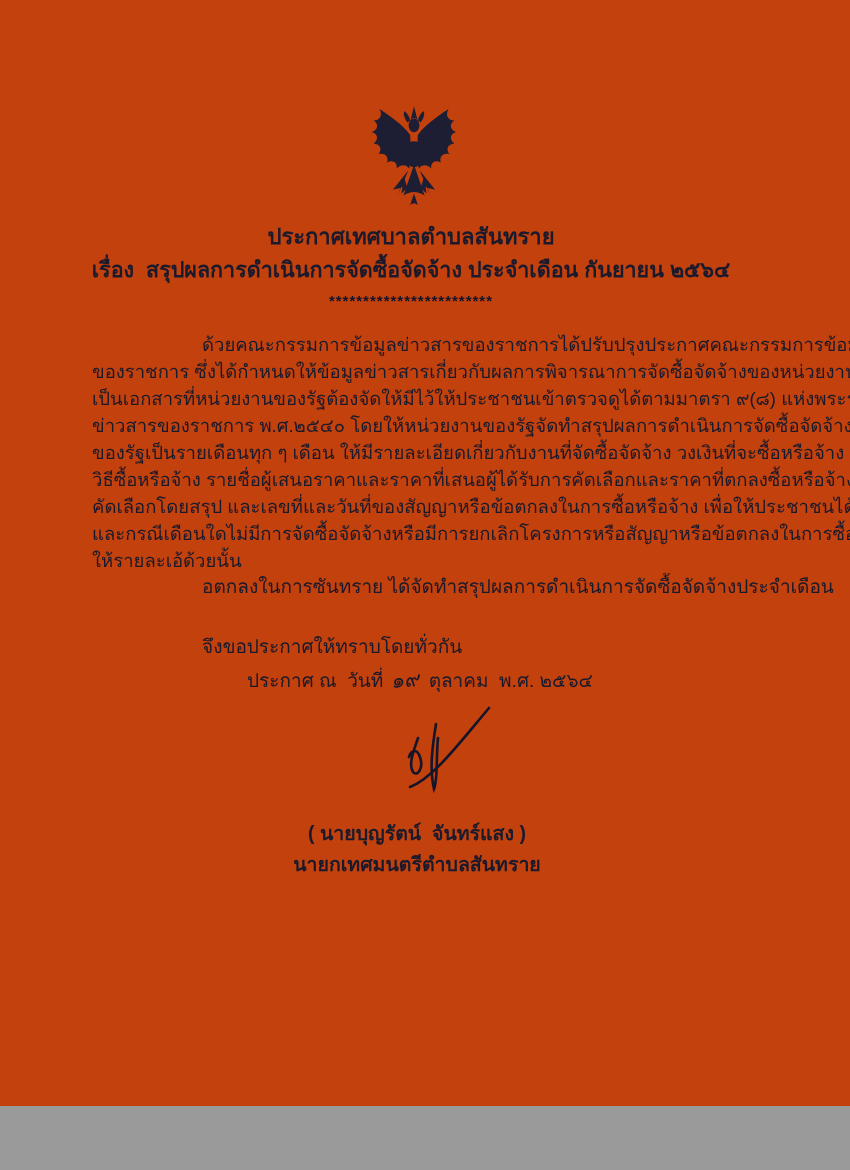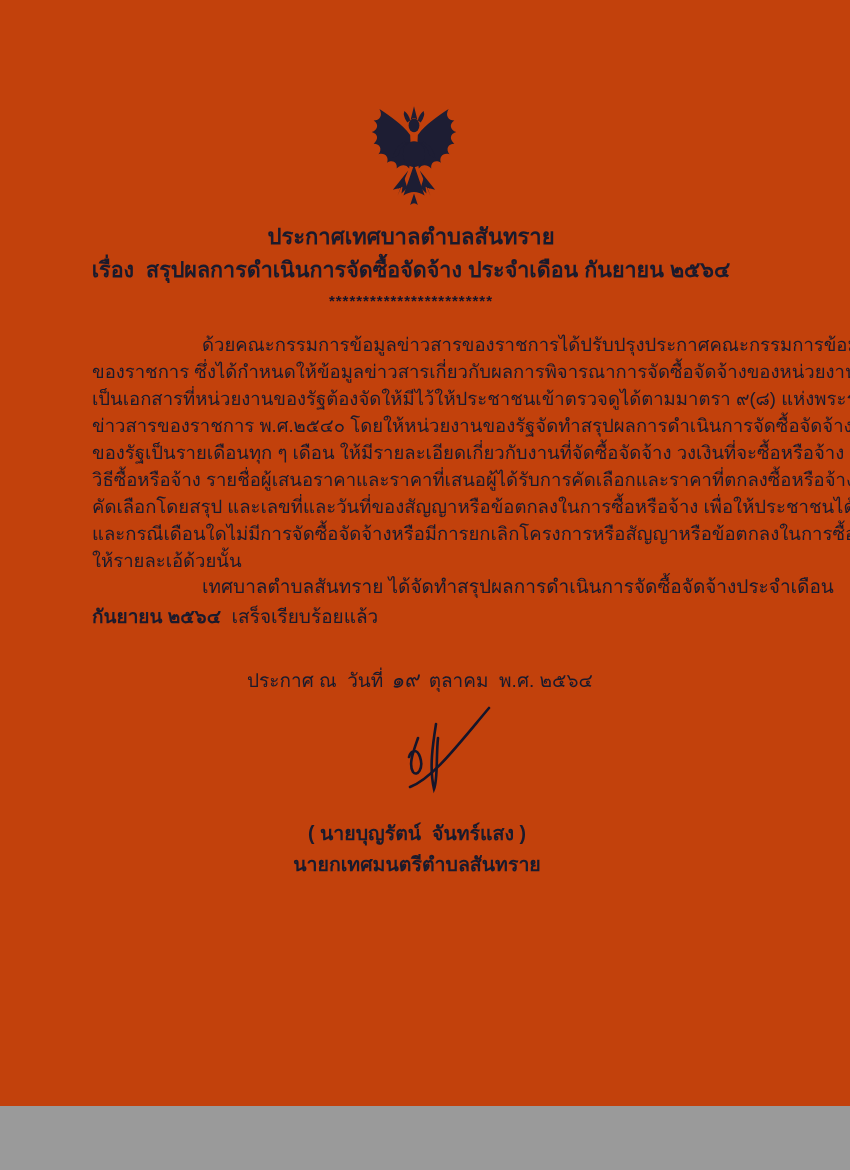--- a/index.html
+++ b/index.html
@@ -141,26 +141,24 @@
     <div class="line stretch">เป็นเอกสารที่หน่วยงานของรัฐต้องจัดให้มีไว้ให้ประชาชนเข้าตรวจดูได้ตามมาตรา ๙(๘) แห่งพระราชบัญญัติข้อมูล</div>
     <div class="line stretch">ข่าวสารของราชการ พ.ศ.๒๕๔๐ โดยให้หน่วยงานของรัฐจัดทำสรุปผลการดำเนินการจัดซื้อจัดจ้างของหน่วยงาน</div>
     <div class="line stretch">ของรัฐเป็นรายเดือนทุก ๆ เดือน ให้มีรายละเอียดเกี่ยวกับงานที่จัดซื้อจัดจ้าง วงเงินที่จะซื้อหรือจ้าง ราคากลาง</div>
     <div class="line stretch">วิธีซื้อหรือจ้าง รายชื่อผู้เสนอราคาและราคาที่เสนอผู้ได้รับการคัดเลือกและราคาที่ตกลงซื้อหรือจ้าง เหตุผลที่</div>
     <div class="line stretch">คัดเลือกโดยสรุป และเลขที่และวันที่ของสัญญาหรือข้อตกลงในการซื้อหรือจ้าง เพื่อให้ประชาชนได้เข้าตรวจดูได้</div>
     <div class="line stretch">และกรณีเดือนใดไม่มีการจัดซื้อจัดจ้างหรือมีการยกเลิกโครงการหรือสัญญาหรือข้อตกลงในการซื้อหรือจ้าง</div>
     <div class="line">ให้รายละเอ้ด้วยนั้น</div>
   </div>
 
   <div class="para2">
-    <div class="line stretch indent">เทศบาลตำบลสันทราย ได้จัดทำสรุปผลการดำเนินการจัดซื้อจัดจ้างประจำเดือน</div>
-    <div class="line">
-      <span class="bold">กันยายน ๒๕๖๔</span><span>&nbsp; เสร็จเรียบร้อยแล้ว</span>
-    </div>
+    <div class="line stretch indent">อตกลงในการซันทราย ได้จัดทำสรุปผลการดำเนินการจัดซื้อจัดจ้างประจำเดือน</div>
   </div>
 
+  <div class="para3">จึงขอประกาศให้ทราบโดยทั่วกัน</div>
 
   <div class="date-line">
     <span>ประกาศ ณ&nbsp; วันที่</span>
     <span class="hand-num">๑๙</span>
     <span>ตุลาคม&nbsp; พ.ศ. ๒๕๖๔</span>
   </div>
 
   <div class="signature">
     <svg viewBox="0 0 118 108" width="118" height="108" xmlns="http://www.w3.org/2000/svg">
       <g fill="none" stroke="#15152a" stroke-width="2.6" stroke-linecap="round">

